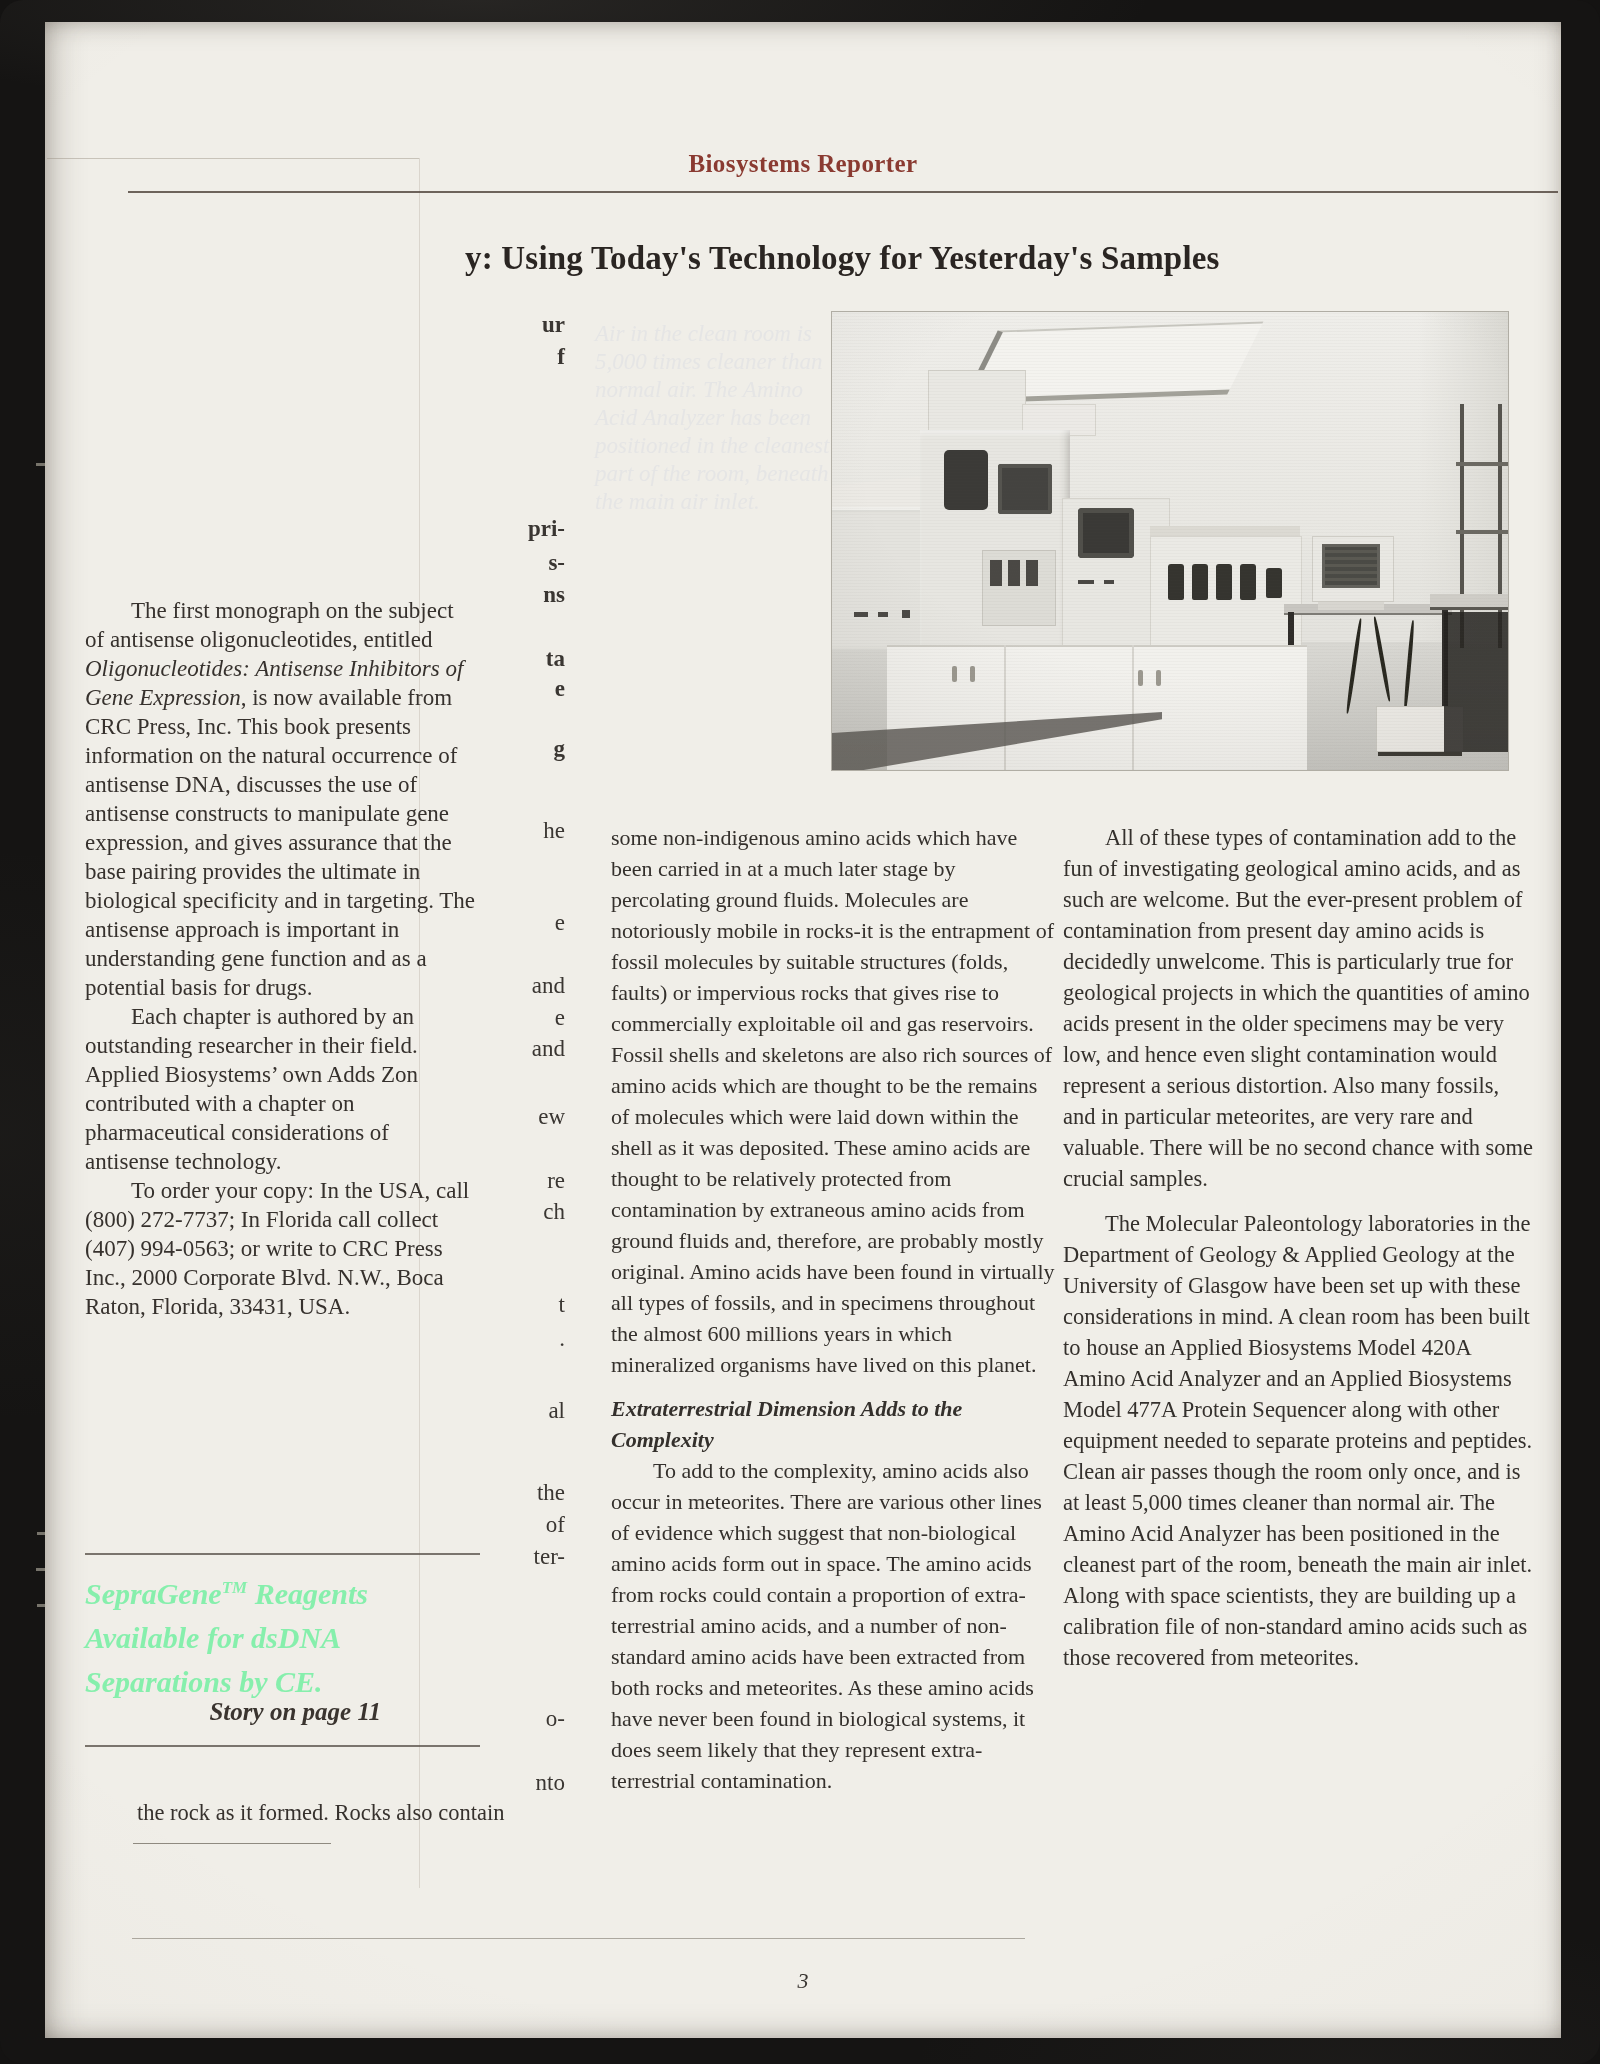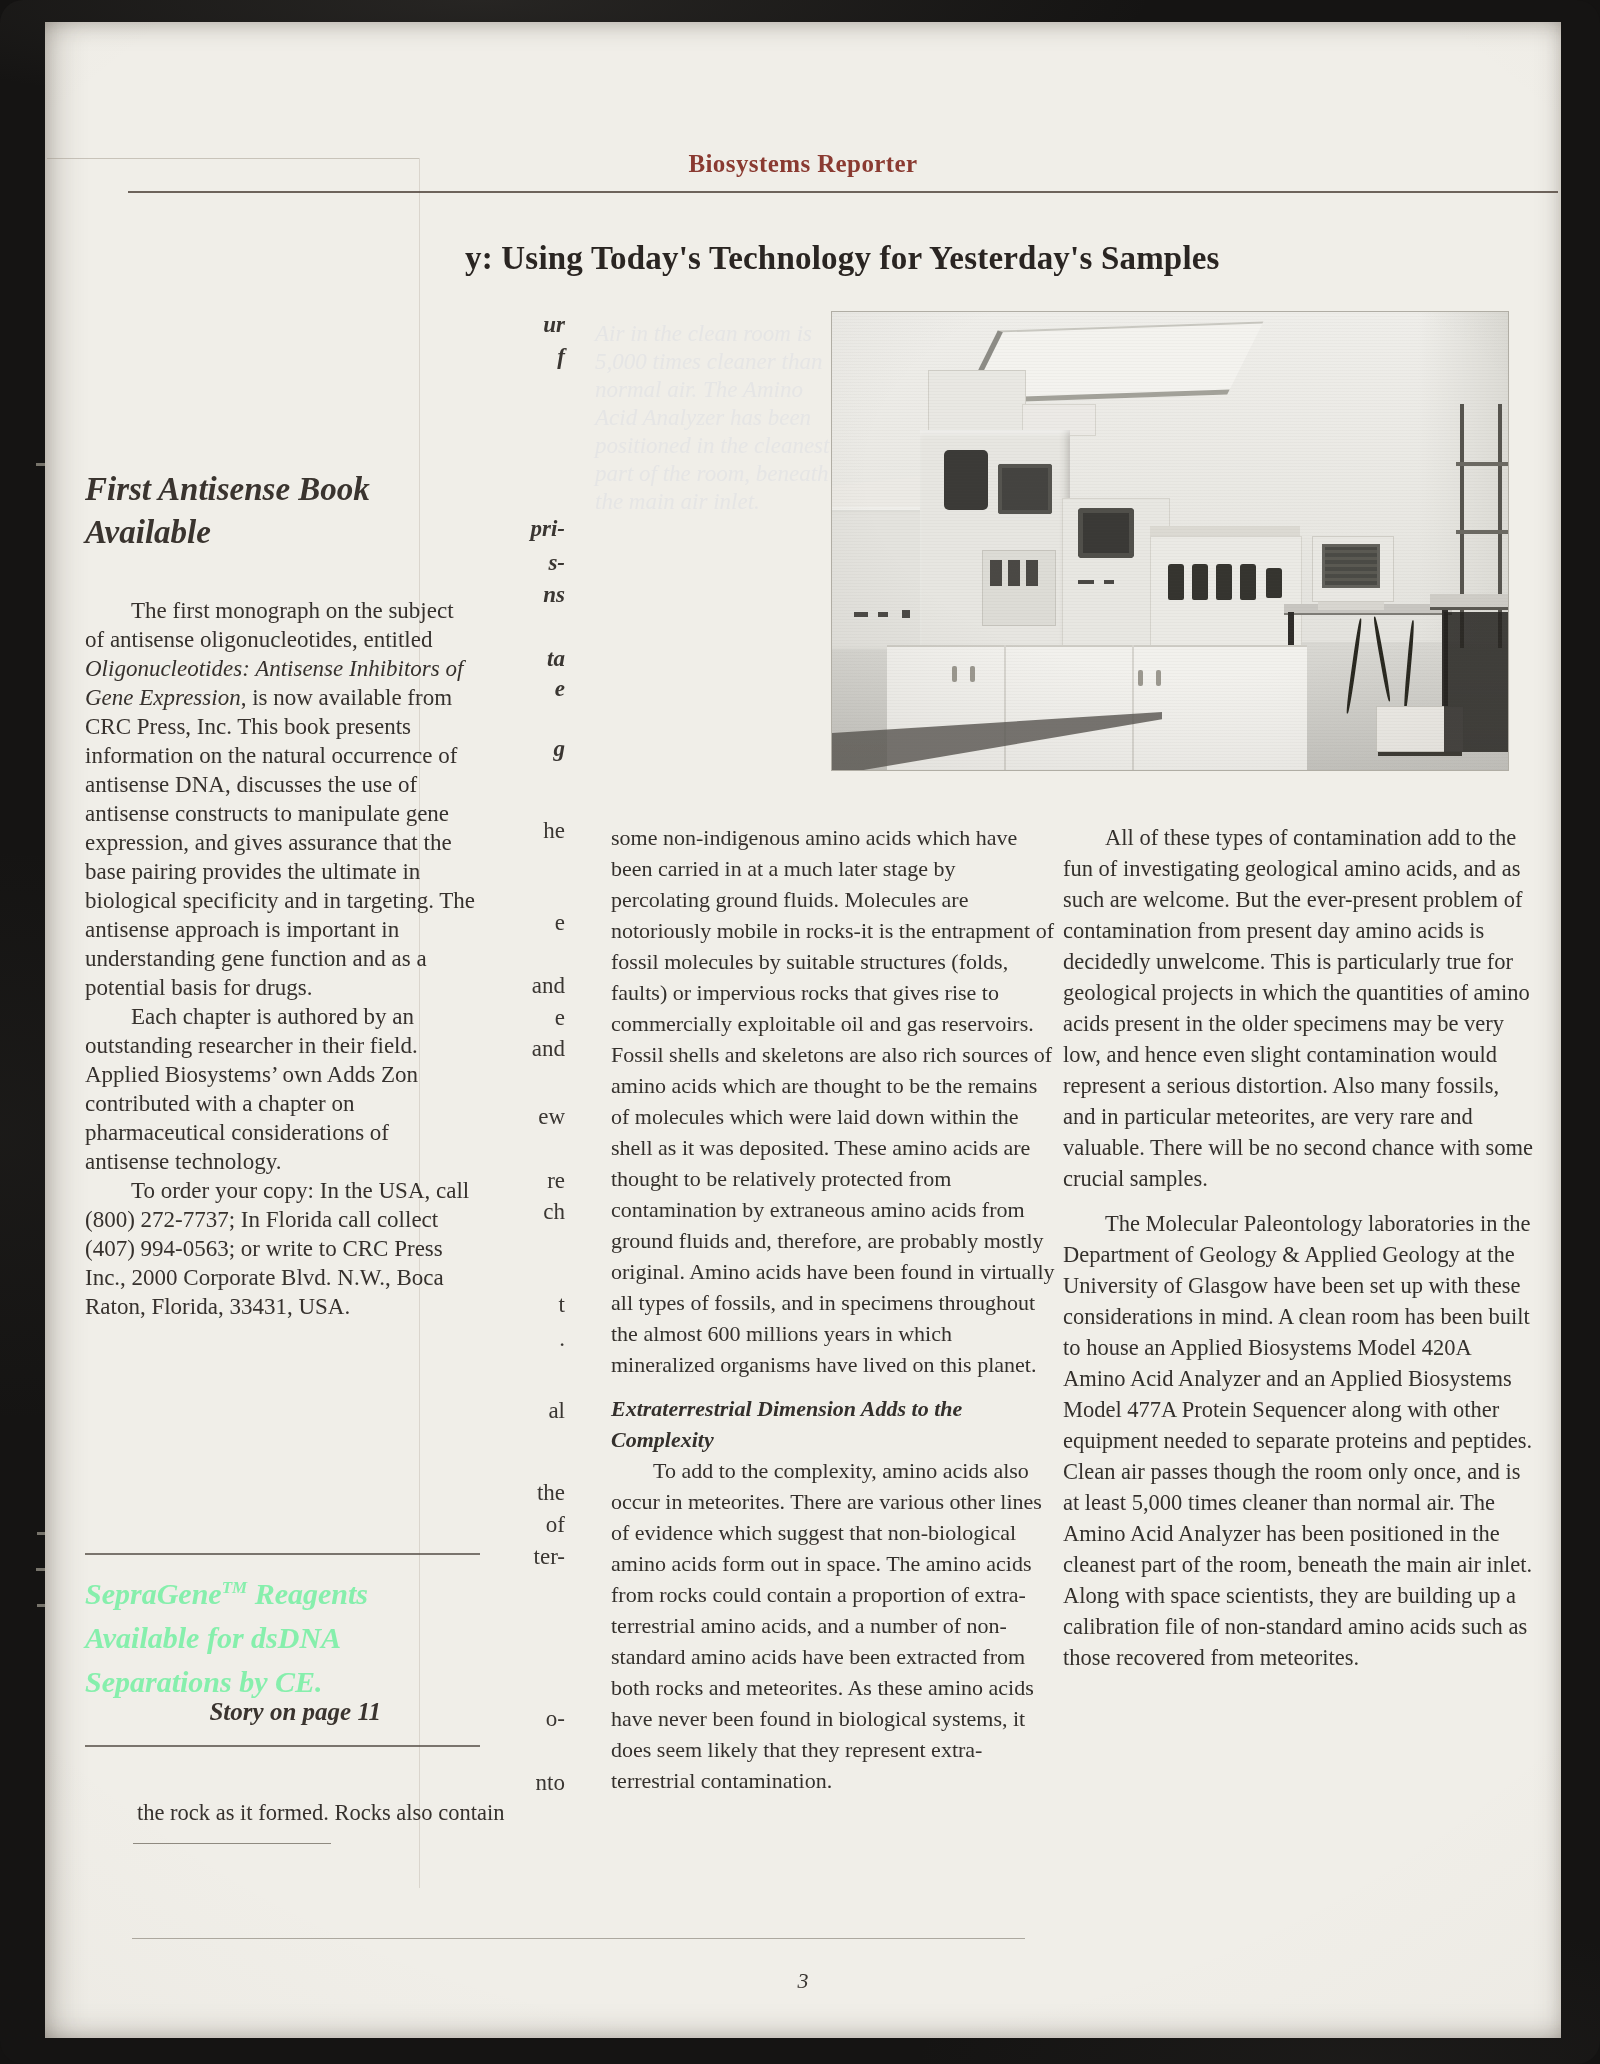--- a/index.html
+++ b/index.html
@@ -93,21 +93,21 @@
   .sep-rule{position:absolute;background:#5c554d;height:2px;opacity:.8;}
   .sg-title{position:absolute;left:85px;top:1566px;width:400px;font-size:30px;font-weight:bold;
     font-style:italic;color:#86efac;line-height:44px;}
   .sg-title sup{font-size:17px;}
   .sg-story{position:absolute;left:85px;top:1698px;width:296px;text-align:right;
     font-size:25px;font-weight:bold;font-style:italic;color:#3a342f;}
 
   
   .frag-wrap{position:absolute;left:440px;top:22px;width:125px;height:1990px;}
   .frag{position:absolute;right:0;font-size:23px;color:#3a3632;white-space:nowrap;}
-  .frag-i{font-style:italic;font-weight:bold;}
+  .frag-i{font-weight:bold;}
 
   
   .col{position:absolute;font-size:22px;line-height:31px;color:#34302c;margin-left:21px;}
   .col p{margin:0;}
   .col .indent{text-indent:42px;}
   .col-mid{left:590px;top:822px;width:448px;}
   .col-right{left:1042px;top:822px;width:472px;font-size:22.5px;}
   .subhead{font-weight:bold;font-style:italic;margin-top:13px !important;margin-bottom:0;}
   .col-right .gap{margin-top:14px !important;}
 
@@ -192,21 +192,20 @@
     <div class="ph ph-cab"></div>
     <div class="ph ph-cab-seam" style="position:absolute;left:172px;top:333px;"></div>
     <div class="ph ph-cab-seam" style="position:absolute;left:300px;top:333px;"></div>
     <div class="ph ph-handle" style="position:absolute;left:120px;top:354px;"></div>
     <div class="ph ph-handle" style="position:absolute;left:138px;top:354px;"></div>
     <div class="ph ph-handle" style="position:absolute;left:306px;top:358px;"></div>
     <div class="ph ph-handle" style="position:absolute;left:324px;top:358px;"></div>
     <div class="ph ph-floor-shadow"></div>
   </div>
 
-  <div class="sb-title">First Antisense Book Available</div>
   <div class="sb-body">
     <p><span>The first monograph on the subject of antisense oligonucleotides, entitled </span><i>Oligonucleotides: Antisense Inhibitors of Gene Expression</i><span>, is now available from CRC Press, Inc.  This book presents information on the natural occurrence of antisense DNA, discusses the use of antisense constructs to manipulate gene expression, and gives assurance that the base pairing provides the ultimate in biological specificity and in targeting.  The antisense approach is important in understanding gene function and as a potential basis for drugs.</span></p>
     <p>Each chapter is authored by an outstanding researcher in their field. Applied Biosystems’ own Adds Zon contributed with a chapter on pharmaceutical considerations of antisense technology.</p>
     <p>To order your copy: In the USA, call (800) 272-7737; In Florida call collect (407) 994-0563; or write to CRC Press Inc., 2000 Corporate Blvd. N.W., Boca Raton, Florida, 33431, USA.</p>
   </div>
 
   <div class="sep-rule" style="left:85px;top:1553px;width:395px;"></div>
   <div class="sg-title"><span>SepraGene</span><sup>TM</sup><span> Reagents Available for dsDNA Separations by CE.</span></div>
   <div class="sg-story">Story on page 11</div>
   <div class="sep-rule" style="left:85px;top:1745px;width:395px;"></div>

